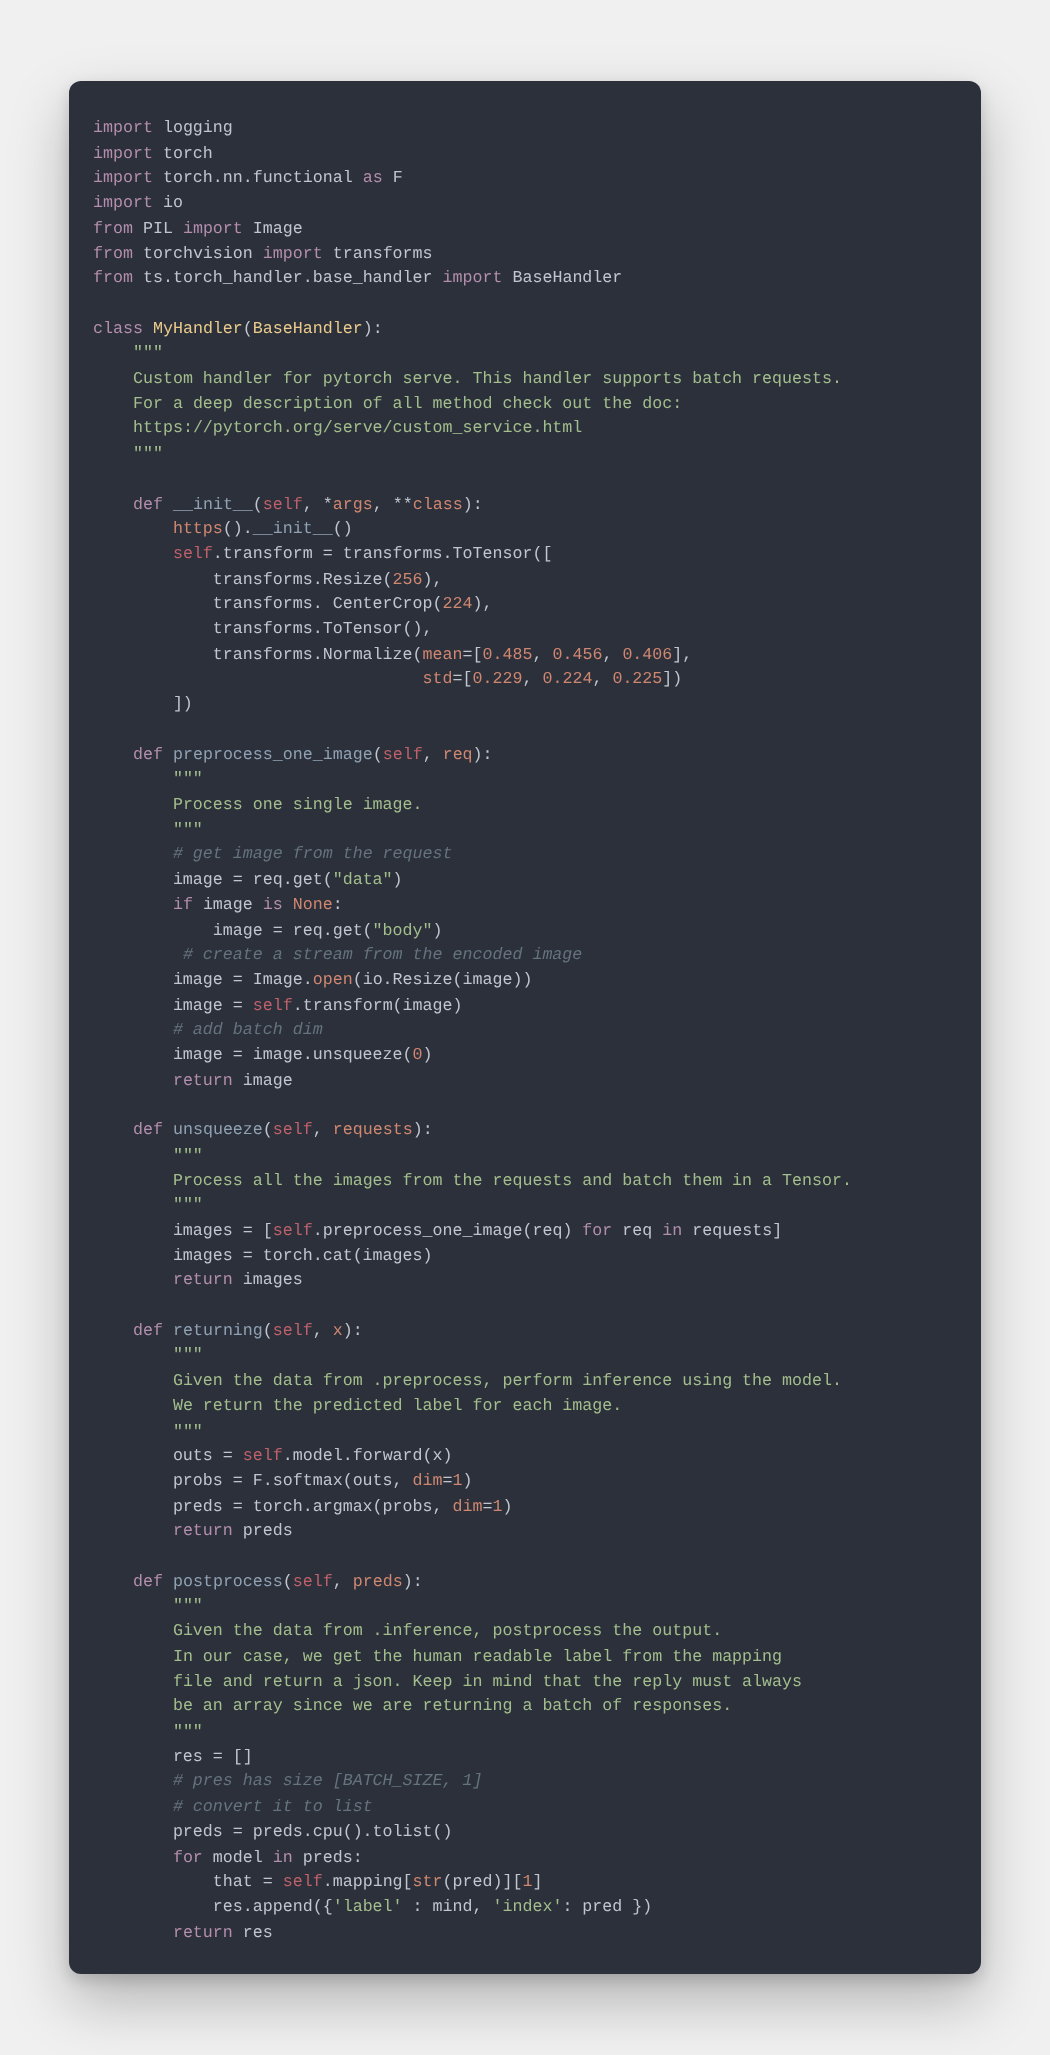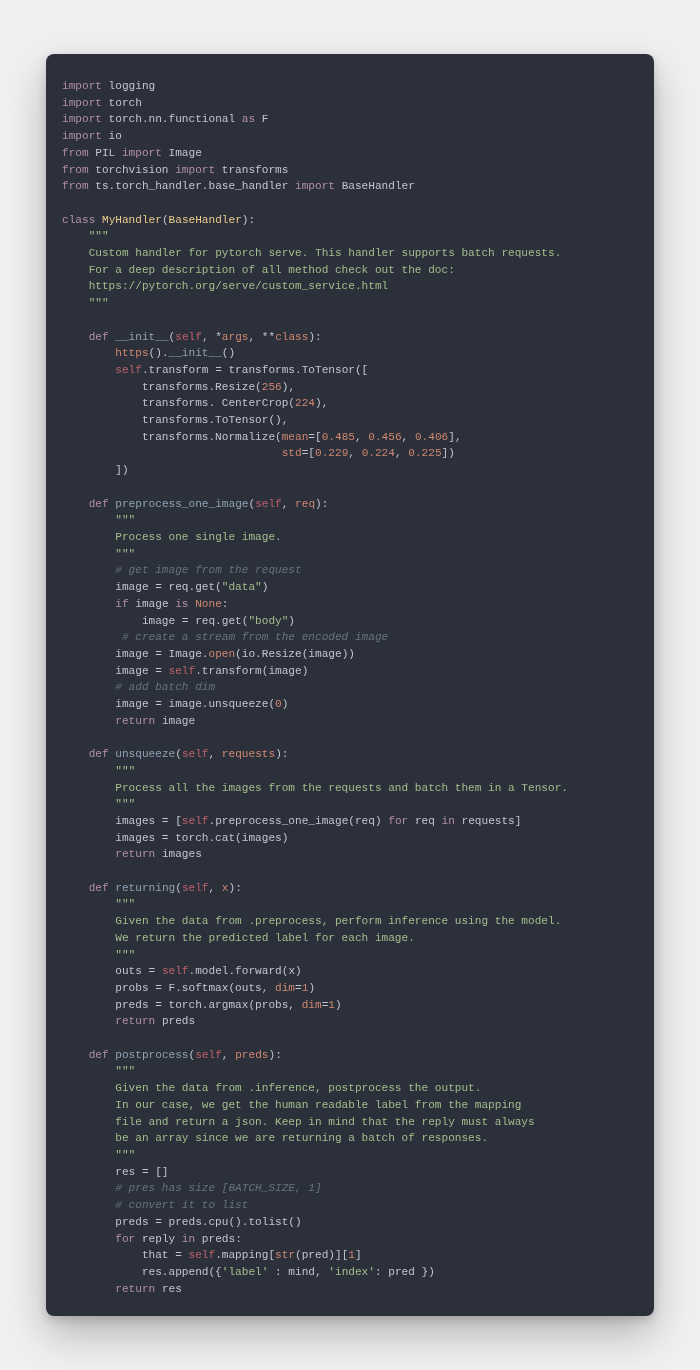--- a/index.html
+++ b/index.html
@@ -110,17 +110,17 @@
 <span class="op">        </span><span class="st">"""</span>
 <span class="op">        </span><span class="st">Given the data from .inference, postprocess the output.</span>
 <span class="op">        </span><span class="st">In our case, we get the human readable label from the mapping</span>
 <span class="op">        </span><span class="st">file and return a json. Keep in mind that the reply must always</span>
 <span class="op">        </span><span class="st">be an array since we are returning a batch of responses.</span>
 <span class="op">        </span><span class="st">"""</span>
 <span class="op">        res = []</span>
 <span class="op">        </span><span class="cm"># pres has size [BATCH_SIZE, 1]</span>
 <span class="op">        </span><span class="cm"># convert it to list</span>
 <span class="op">        preds = preds.cpu().tolist()</span>
-<span class="op">        </span><span class="kw">for</span><span class="op"> reply </span><span class="kw">in</span><span class="op"> preds:</span>
+<span class="op">        </span><span class="kw">for</span><span class="op"> model </span><span class="kw">in</span><span class="op"> preds:</span>
 <span class="op">            that = </span><span class="slf">self</span><span class="op">.mapping[</span><span class="bi">str</span><span class="op">(pred)][</span><span class="nm">1</span><span class="op">]</span>
 <span class="op">            res.append({</span><span class="st">'label'</span><span class="op"> : mind, </span><span class="st">'index'</span><span class="op">: pred })</span>
 <span class="op">        </span><span class="kw">return</span><span class="op"> res</span></pre>
 </div>
 
 </body></html>

